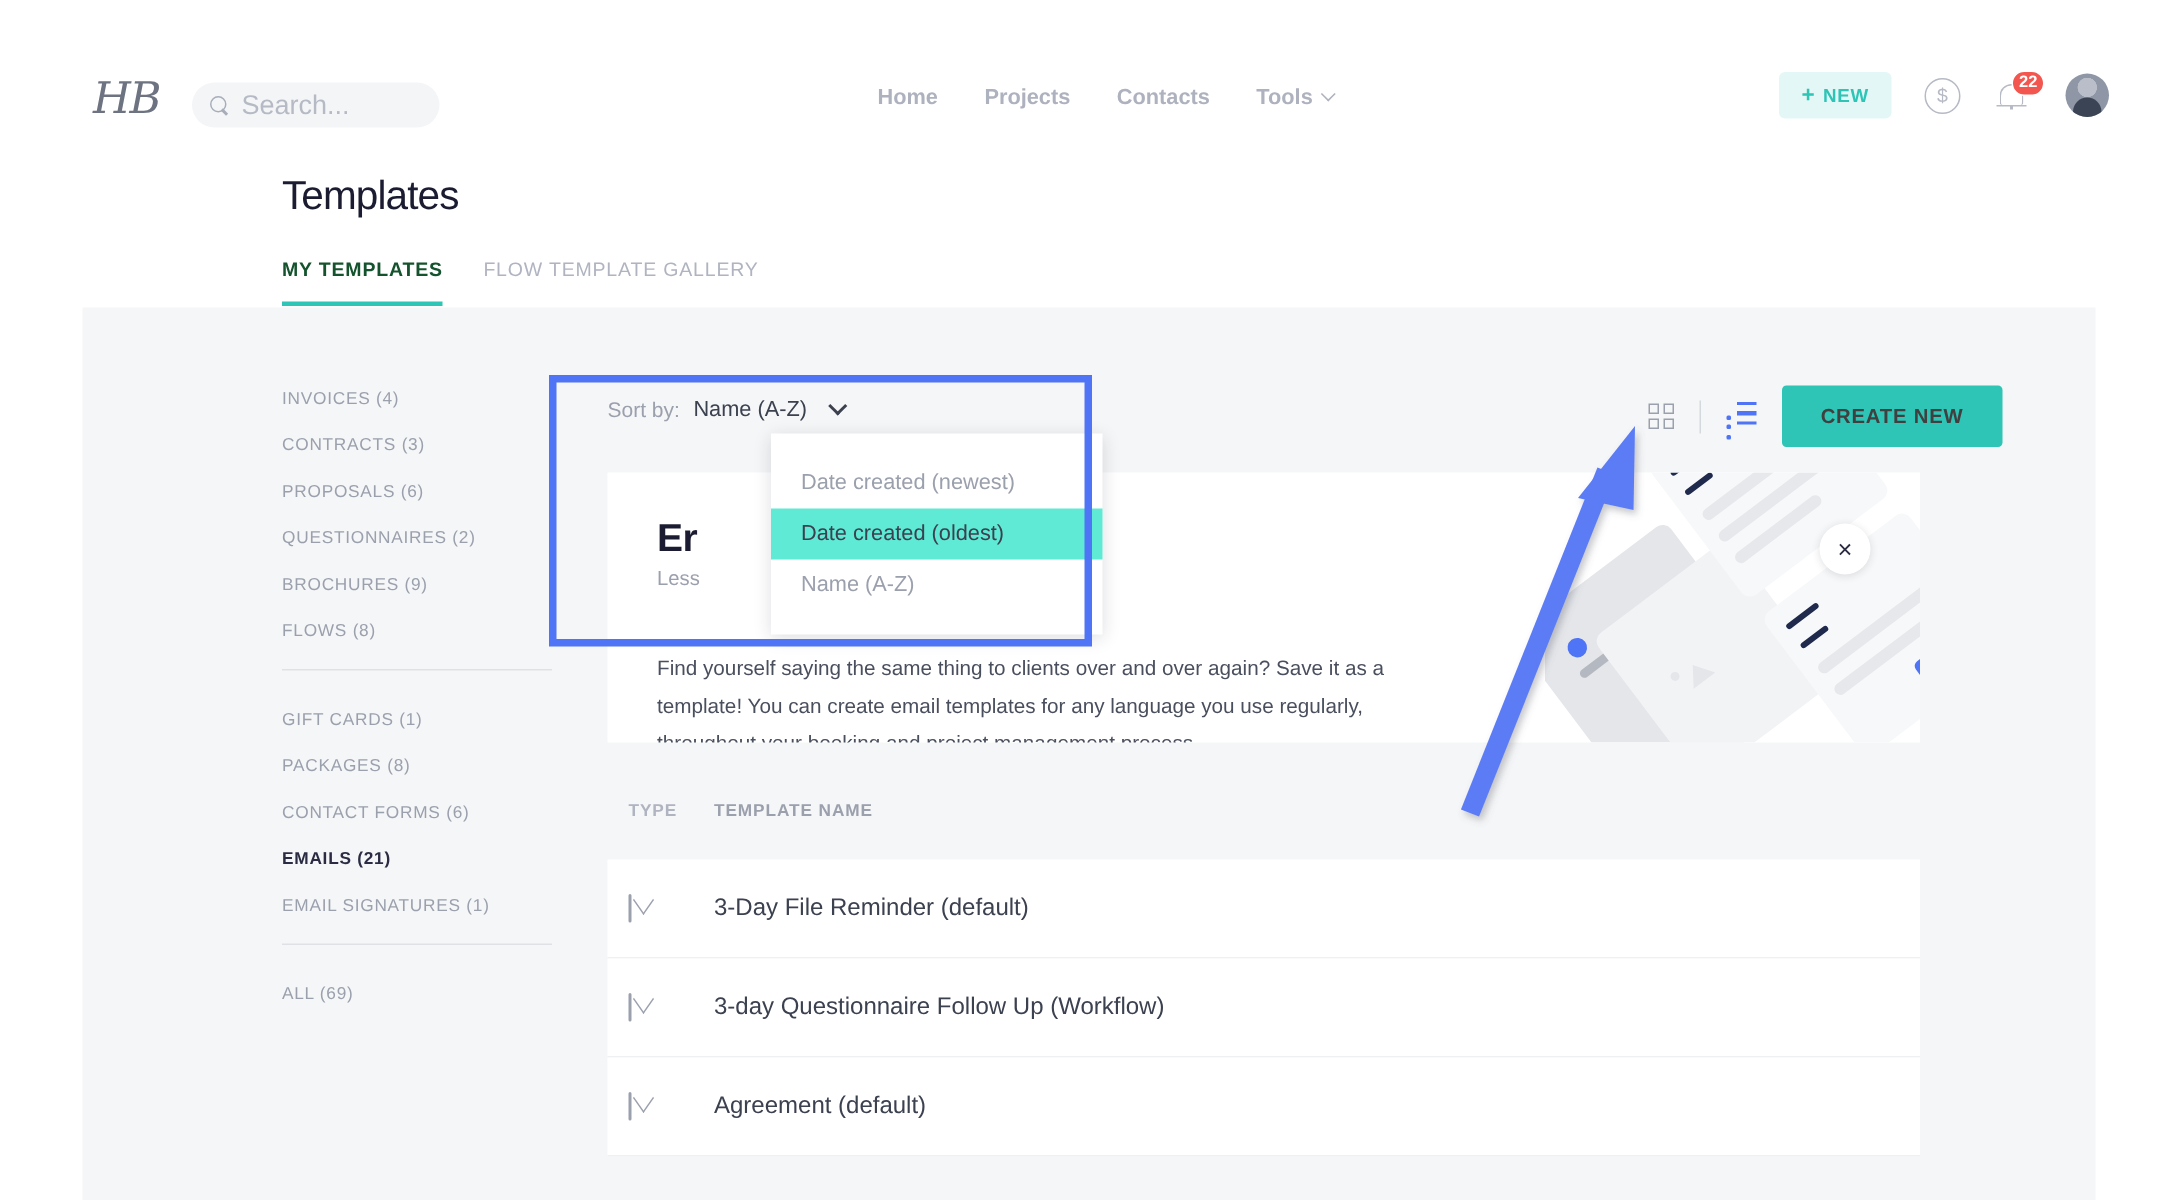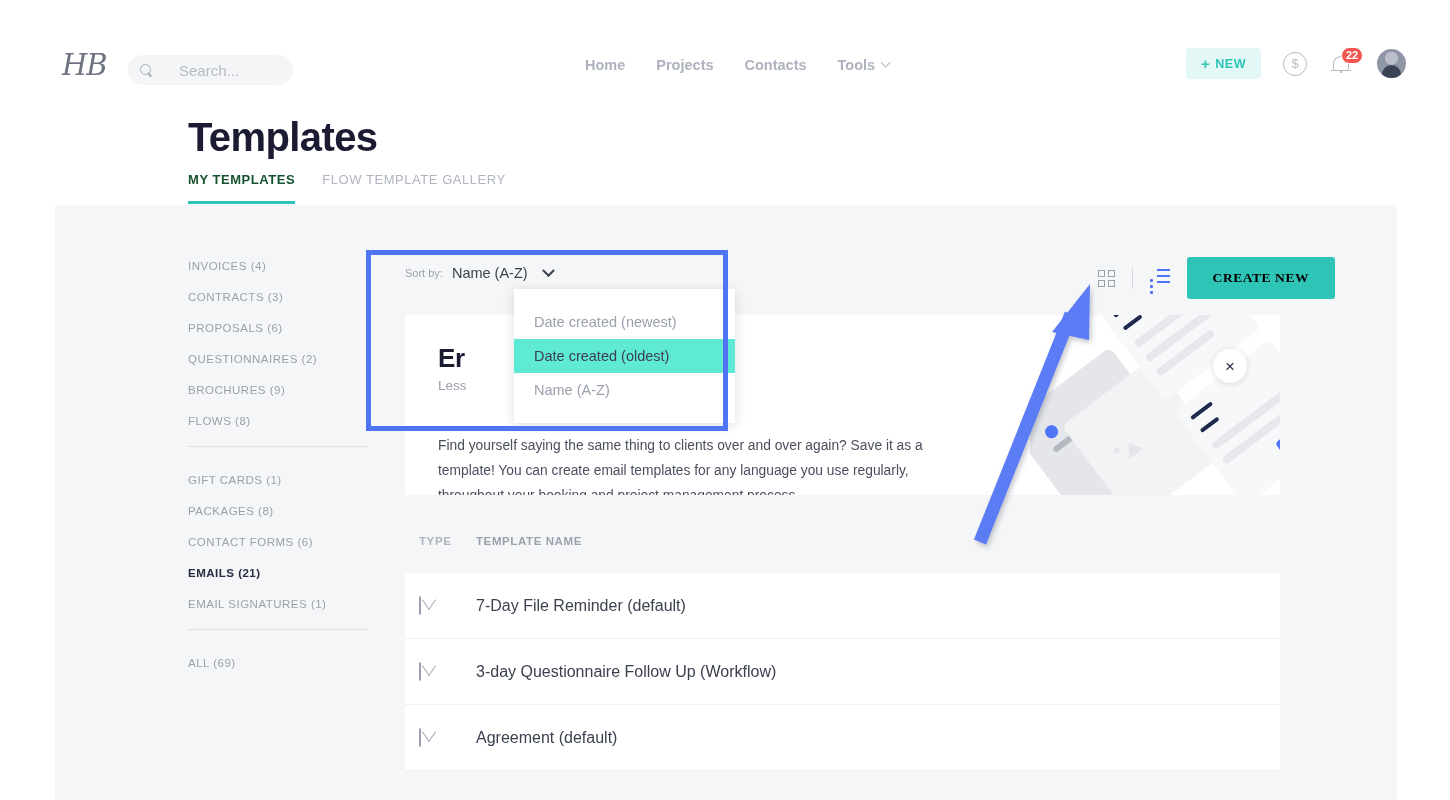--- a/index.html
+++ b/index.html
@@ -30,21 +30,21 @@
   .search-ico { width: 13px; height: 13px; position: relative; flex: 0 0 auto; }
   .search-ico::before {
     content: ""; position: absolute; left: 0; top: 0;
     width: 9px; height: 9px; border: 1.6px solid #a8adba; border-radius: 50%;
   }
   .search-ico::after {
     content: ""; position: absolute; left: 8px; top: 8px;
     width: 5px; height: 1.6px; background: #a8adba; transform: rotate(45deg);
     transform-origin: left center;
   }
-  .search-ph { margin-left: 26px; font-size: 15px; color: #b6bac4; }
+  .search-ph { margin-left: 8px; font-size: 18px; color: #b6bac4; }
 
   .mainnav {
     position: absolute; left: 585px; top: 57px;
     display: flex; align-items: center; gap: 31px;
   }
   .navitem { font-size: 14.5px; color: #aeb2be; white-space: nowrap; cursor: pointer; font-weight: bold; }
   .navitem.has-caret { display: flex; align-items: center; gap: 7px; }
   .caret-sm {
     width: 7px; height: 7px; border-right: 1.5px solid #aeb2be;
     border-bottom: 1.5px solid #aeb2be; transform: rotate(45deg) translate(-2px,-2px);
@@ -90,21 +90,21 @@
     position: relative; overflow: hidden;
   }
   .avatar::after {
     content: ""; position: absolute; left: 5px; top: 16px; width: 19px; height: 18px;
     background: #3b4454; border-radius: 10px 10px 0 0;
   }
 
   
   .title {
     position: absolute; left: 188px; top: 115px;
-    font-size: 40px; font-weight: 700; color: #1b1c31; letter-spacing: -.6px; text-align: center;
+    font-size: 27px; font-weight: 400; color: #1b1c31; letter-spacing: -.6px; text-align: center;
   }
   .tabs {
     position: absolute; left: 188px; top: 172px; display: flex; gap: 27px;
   }
   .tab {
     font-size: 13px; letter-spacing: .55px; color: #b0b4c0;
     padding-bottom: 14px; cursor: pointer; font-weight: 400;
   }
   .tab.active { color: #14532d; font-weight: 700; border-bottom: 3px solid #2ec4b6; }
 
@@ -121,21 +121,21 @@
     margin-bottom: 19px; cursor: pointer;
   }
   .cat.active { color: #2b2c43; font-weight: 700; }
   .cat-sep { height: 1px; background: #dfe1e5; margin: 7px 0 27px 0; width: 180px; }
 
   
   .sortrow {
     position: absolute; left: 350px; top: 60px;
     display: flex; align-items: center; gap: 9px;
   }
-  .sortlabel { font-size: 11px; color: #9ba0ad; }
+  .sortlabel { font-size: 14px; color: #9ba0ad; }
   .sortvalue { font-size: 14.5px; color: #3c4150; cursor: pointer; }
   .caret-lg {
     width: 9px; height: 9px; border-right: 2px solid #3c4150;
     border-bottom: 2px solid #3c4150; transform: rotate(45deg) translate(-2px,-2px);
     margin-left: 7px; cursor: pointer;
   }
 
   
   .dropdown {
     position: absolute; left: 459px; top: 84px; width: 221px;
@@ -157,23 +157,23 @@
   .list-ico { width: 20px; cursor: pointer; }
   .list-ico i {
     display: block; height: 2.3px; background: #4f74f5; margin-bottom: 4px;
     margin-left: 7px; width: 13px;
   }
   .list-ico i::before {
     content: ""; position: relative; left: -7px; top: -1px;
     display: inline-block; width: 3px; height: 3px; background: #4f74f5; border-radius: 1px;
   }
   .btn-create {
-    background: #2ec4b6; color: #000000; border: none; cursor: pointer;
+    background: #2ec4b6; color: #404040; border: none; cursor: pointer;
     font-size: 13.5px; font-weight: 700; letter-spacing: .55px;
-    padding: 13px 26px; border-radius: 3px; font-family: Liberation Serif, serif;
+    padding: 13px 26px; border-radius: 3px;
   }
 
   
   .banner {
     position: absolute; left: 350px; top: 110px; width: 875px; height: 180px;
     background: #fff; overflow: hidden;
   }
   .banner-h {
     position: absolute; left: 33px; top: 28px;
     font-size: 26px; font-weight: 700; color: #1b1c31; letter-spacing: -.4px;
@@ -373,21 +373,21 @@
     </div>
 
     <div class="thead">
       <div class="th type">TYPE</div>
       <div class="th">TEMPLATE NAME</div>
     </div>
 
     <div class="rows">
       <div class="row">
         <div class="row-ico"><span class="env"></span></div>
-        <div class="row-name">7-Day File Reminder (default)</div>
+        <div class="row-name">3-Day File Reminder (default)</div>
       </div>
       <div class="row">
         <div class="row-ico"><span class="env"></span></div>
         <div class="row-name">3-day Questionnaire Follow Up (Workflow)</div>
       </div>
       <div class="row">
         <div class="row-ico"><span class="env"></span></div>
         <div class="row-name">Agreement (default)</div>
       </div>
     </div>

